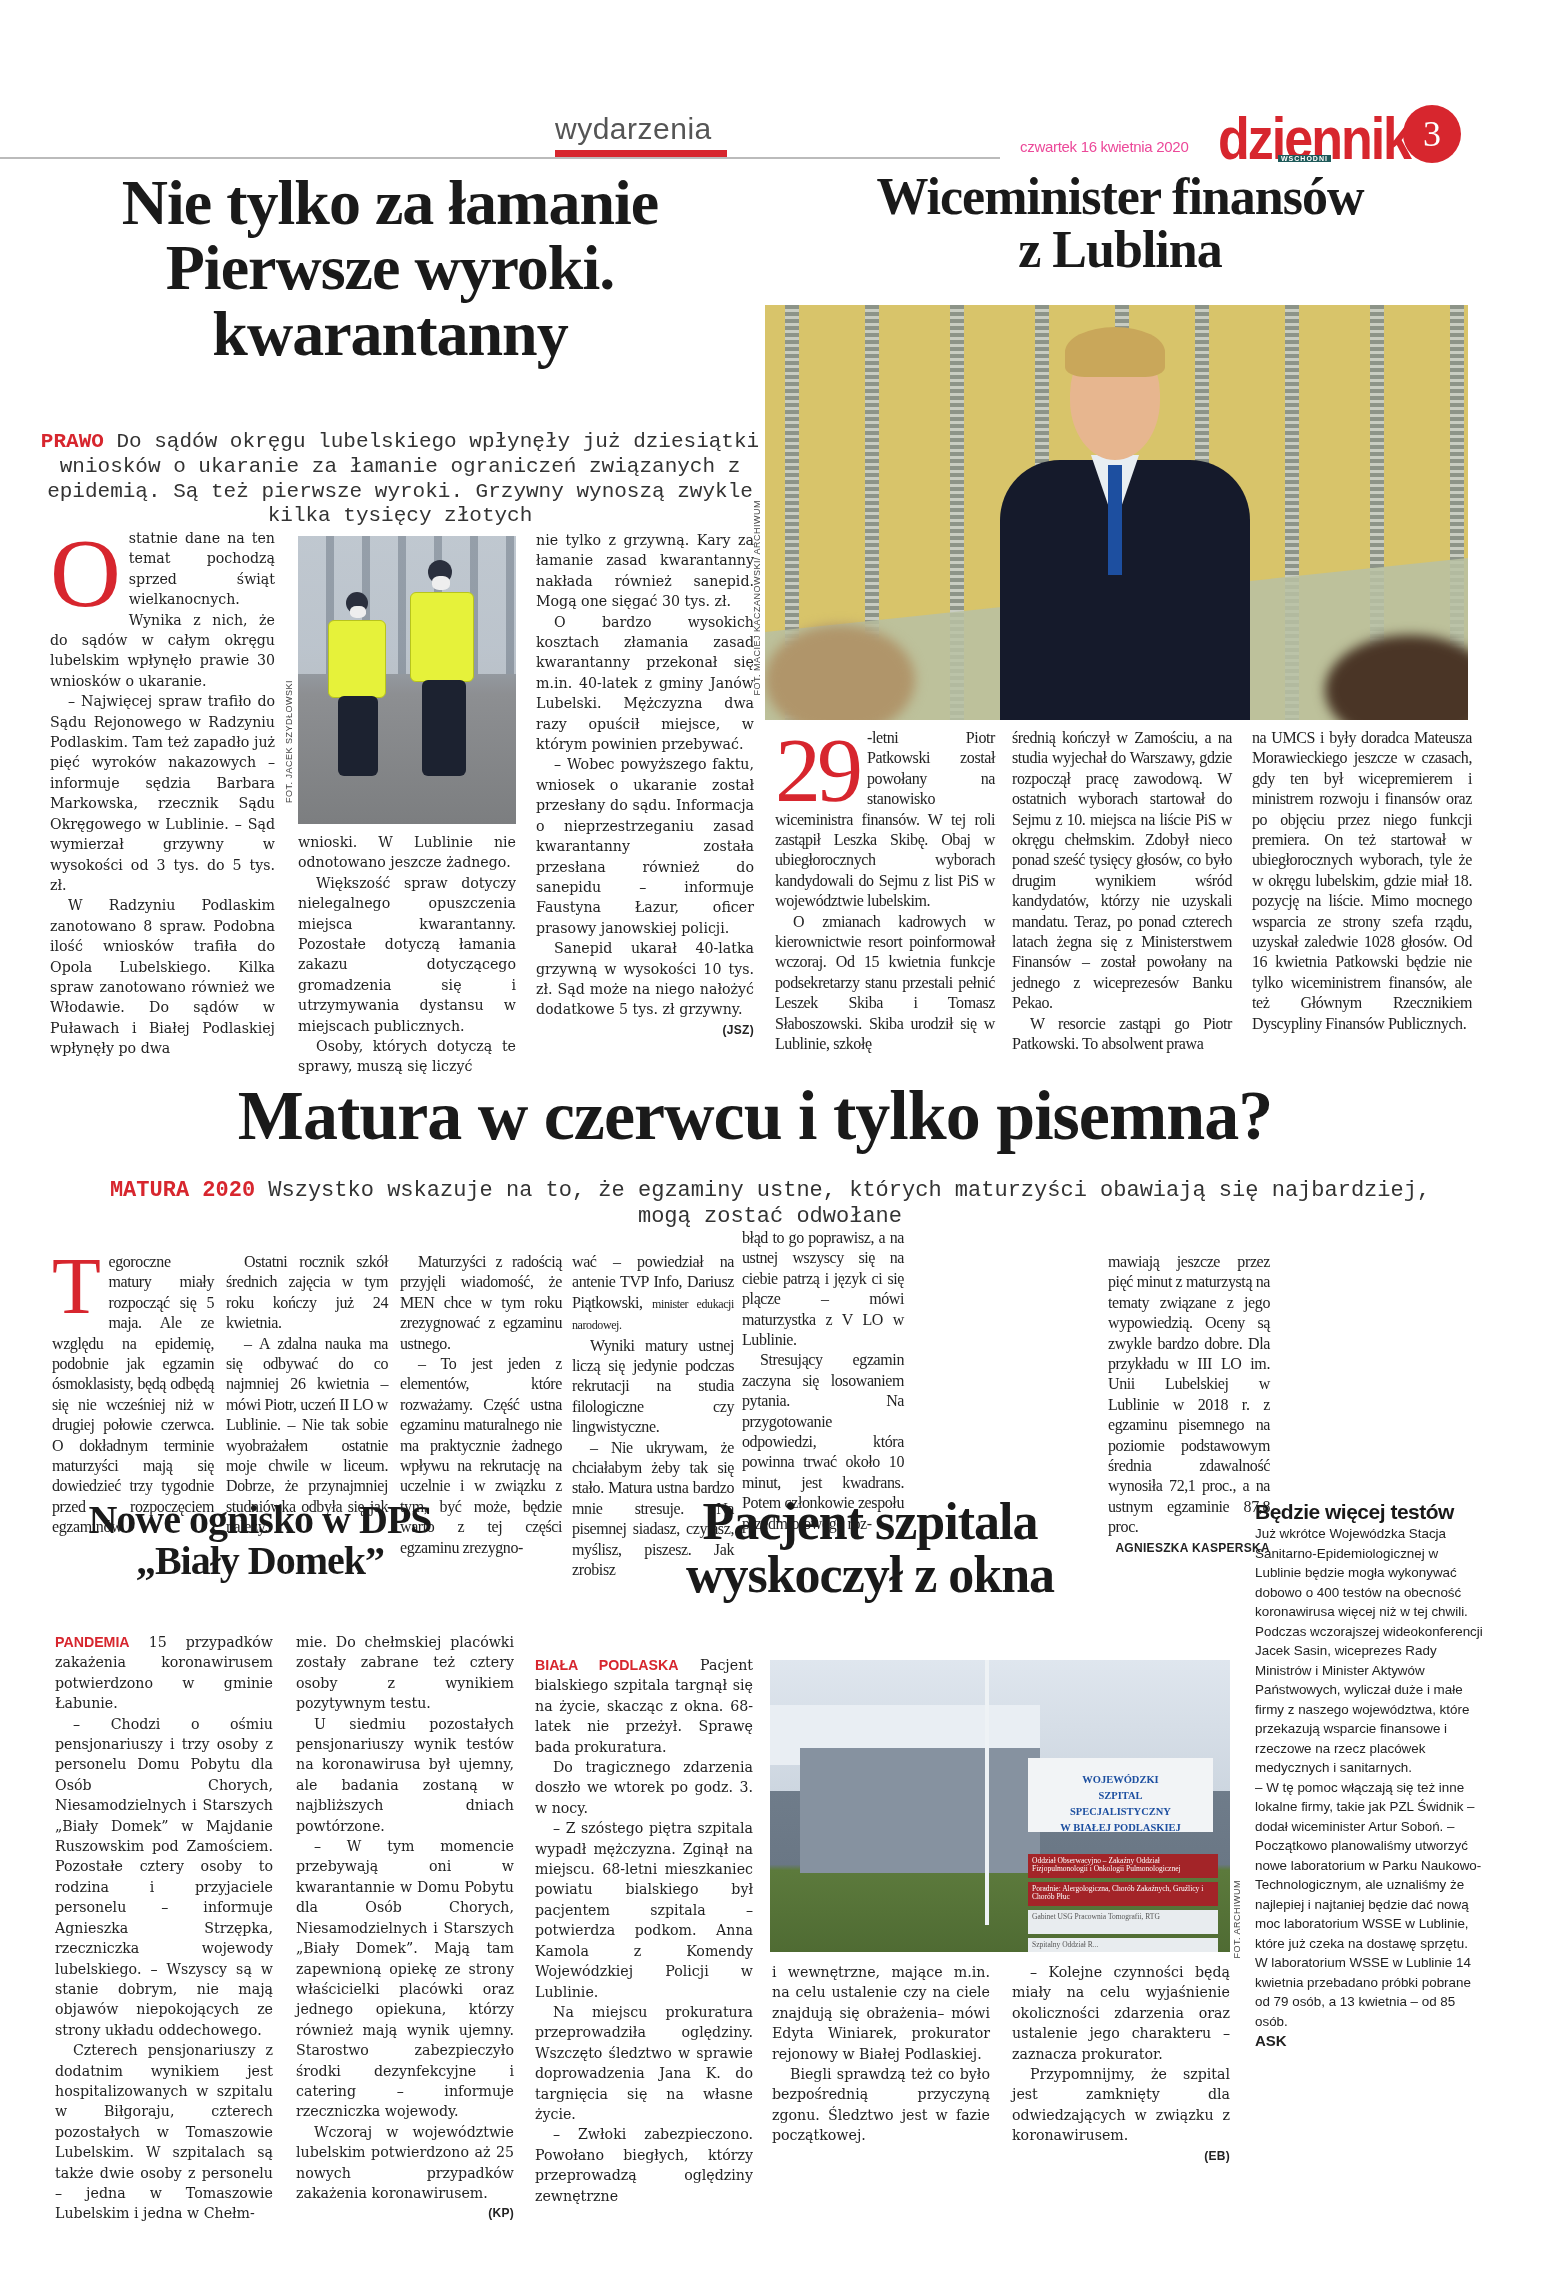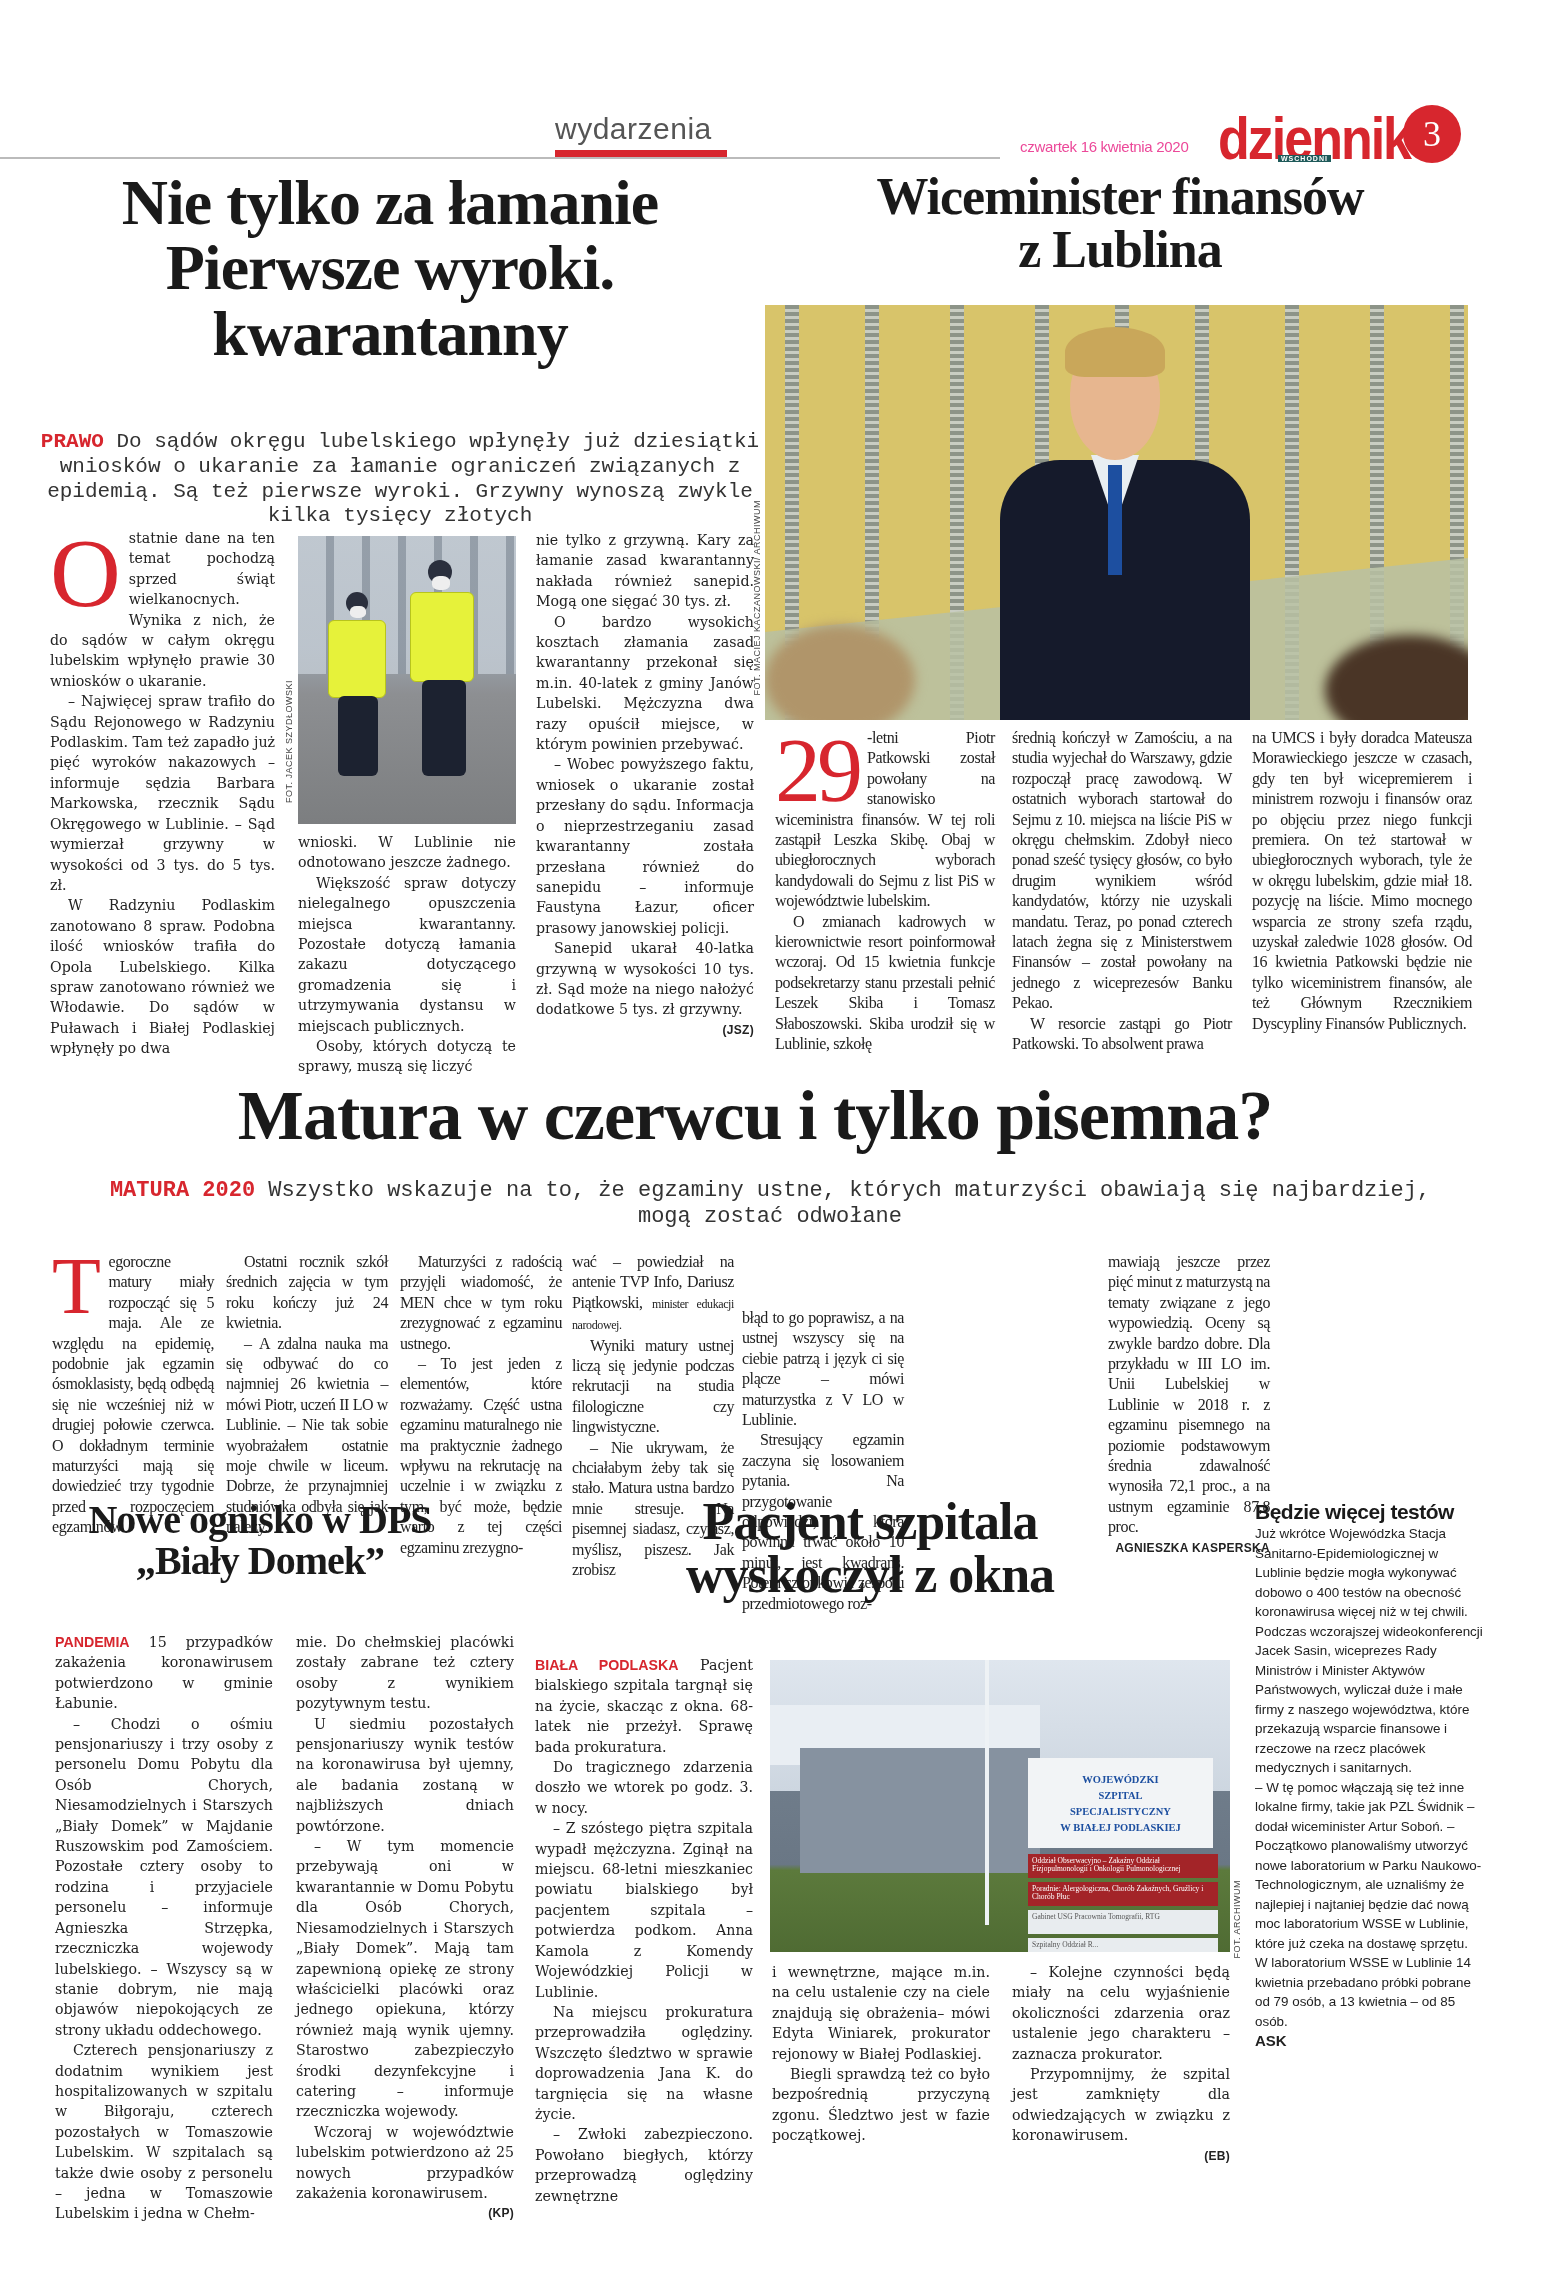--- a/index.html
+++ b/index.html
@@ -45,21 +45,21 @@
   .shirt { position:absolute; left:326px; top:150px; width:48px; height:70px; background:#e8eef2; clip-path: polygon(0 0,100% 0,50% 100%); }
   .tie { position:absolute; left:343px; top:160px; width:14px; height:110px; background:#1d4fa0; }
   .blur1 { position:absolute; left:0; top:320px; width:150px; height:110px; background:#b0956a; border-radius:50%; filter: blur(6px); }
   .blur2 { position:absolute; left:560px; top:330px; width:170px; height:110px; background:#4a3526; border-radius:50%; filter: blur(6px); }
 
   
   .photo-hospital { left: 770px; top: 1660px; width: 460px; height: 292px; background: linear-gradient(180deg,#dfe6ee 0%,#cdd6e0 45%,#6f7c8a 45%,#6a7785 70%,#5c7a3c 72%,#4f6b33 100%); overflow:hidden; }
   .bldg-back { position:absolute; left:0; top:45px; width:270px; height:60px; background:#e9eef3; }
   .bldg-front { position:absolute; left:30px; top:88px; width:240px; height:125px; background:#8692a0; }
   .pole { position:absolute; left:215px; top:0; width:4px; height:265px; background:#eef2f5; }
-  .sign-main { position:absolute; left:258px; top:98px; width:185px; height:90px; background:#f2f4f6; color:#1d4fa0; font-family:"Liberation Serif",serif; font-weight:bold; font-size:10.5px; text-align:center; line-height:16px; padding-top:14px; }
+  .sign-main { position:absolute; left:258px; top:98px; width:185px; height:74px; background:#f2f4f6; color:#1d4fa0; font-family:"Liberation Serif",serif; font-weight:bold; font-size:10.5px; text-align:center; line-height:16px; padding-top:14px; }
   .sign-red { position:absolute; left:258px; width:190px; height:24px; background:#a32428; color:#fff; font-family:"Liberation Serif",serif; font-size:7.5px; line-height:8px; padding:3px 4px; }
   .sign-white { position:absolute; left:258px; width:190px; height:24px; background:#e8ecef; color:#555; font-family:"Liberation Serif",serif; font-size:7.5px; line-height:8px; padding:3px 4px; }
 </style>
 </head>
 <body>
 
 <div class="abs section-label">wydarzenia</div>
 <div class="abs section-underline"></div>
 <div class="abs header-rule"></div>
 <div class="abs date">czwartek 16 kwietnia 2020</div>
@@ -165,21 +165,21 @@
 </div>
 <div class="abs col cond" style="left:400px; top:1252px; width:162px;">
   <p>Maturzyści z radością przyjęli wiadomość, że MEN chce w tym roku zrezygnować z egzaminu ustnego.</p>
   <p>– To jest jeden z elementów, które rozważamy. Część ustna egzaminu maturalnego nie ma praktycznie żadnego wpływu na rekrutację na uczelnie i w związku z tym, być może, będzie warto z tej części egzaminu zrezygno-</p>
 </div>
 <div class="abs col cond" style="left:572px; top:1252px; width:162px;">
   <p class="first"><span>wać – powiedział na antenie TVP Info, Dariusz Piątkowski,</span> <span style="font-size:12px;">minister edukacji narodowej.</span></p>
   <p>Wyniki matury ustnej liczą się jedynie podczas rekrutacji na studia filologiczne czy lingwistyczne.</p>
   <p>– Nie ukrywam, że chciałabym żeby tak się stało. Matura ustna bardzo mnie stresuje. Na pisemnej siadasz, czytasz, myślisz, piszesz. Jak zrobisz</p>
 </div>
-<div class="abs col cond" style="left:742px; top:1308px; width:162px;">
+<div class="abs col cond" style="left:742px; top:1228px; width:162px;">
   <p class="first">błąd to go poprawisz, a na ustnej wszyscy się na ciebie patrzą i język ci się plącze – mówi maturzystka z V LO w Lublinie.</p>
   <p>Stresujący egzamin zaczyna się losowaniem pytania. Na przygotowanie odpowiedzi, która powinna trwać około 10 minut, jest kwadrans. Potem członkowie zespołu przedmiotowego roz-</p>
 </div>
 <div class="abs col cond" style="left:1108px; top:1252px; width:162px;">
   <p class="first">mawiają jeszcze przez pięć minut z maturzystą na tematy związane z jego wypowiedzią. Oceny są zwykle bardzo dobre. Dla przykładu w III LO im. Unii Lubelskiej w Lublinie w 2018 r. z egzaminu pisemnego na poziomie podstawowym średnia zdawalność wynosiła 72,1 proc., a na ustnym egzaminie 87,8 proc.</p>
   <div class="sig">AGNIESZKA KASPERSKA</div>
 </div>
 
 <div class="abs headline" style="left:40px; top:1500px; width:440px; font-size:40px;">
   <div>Nowe ognisko w DPS</div>

